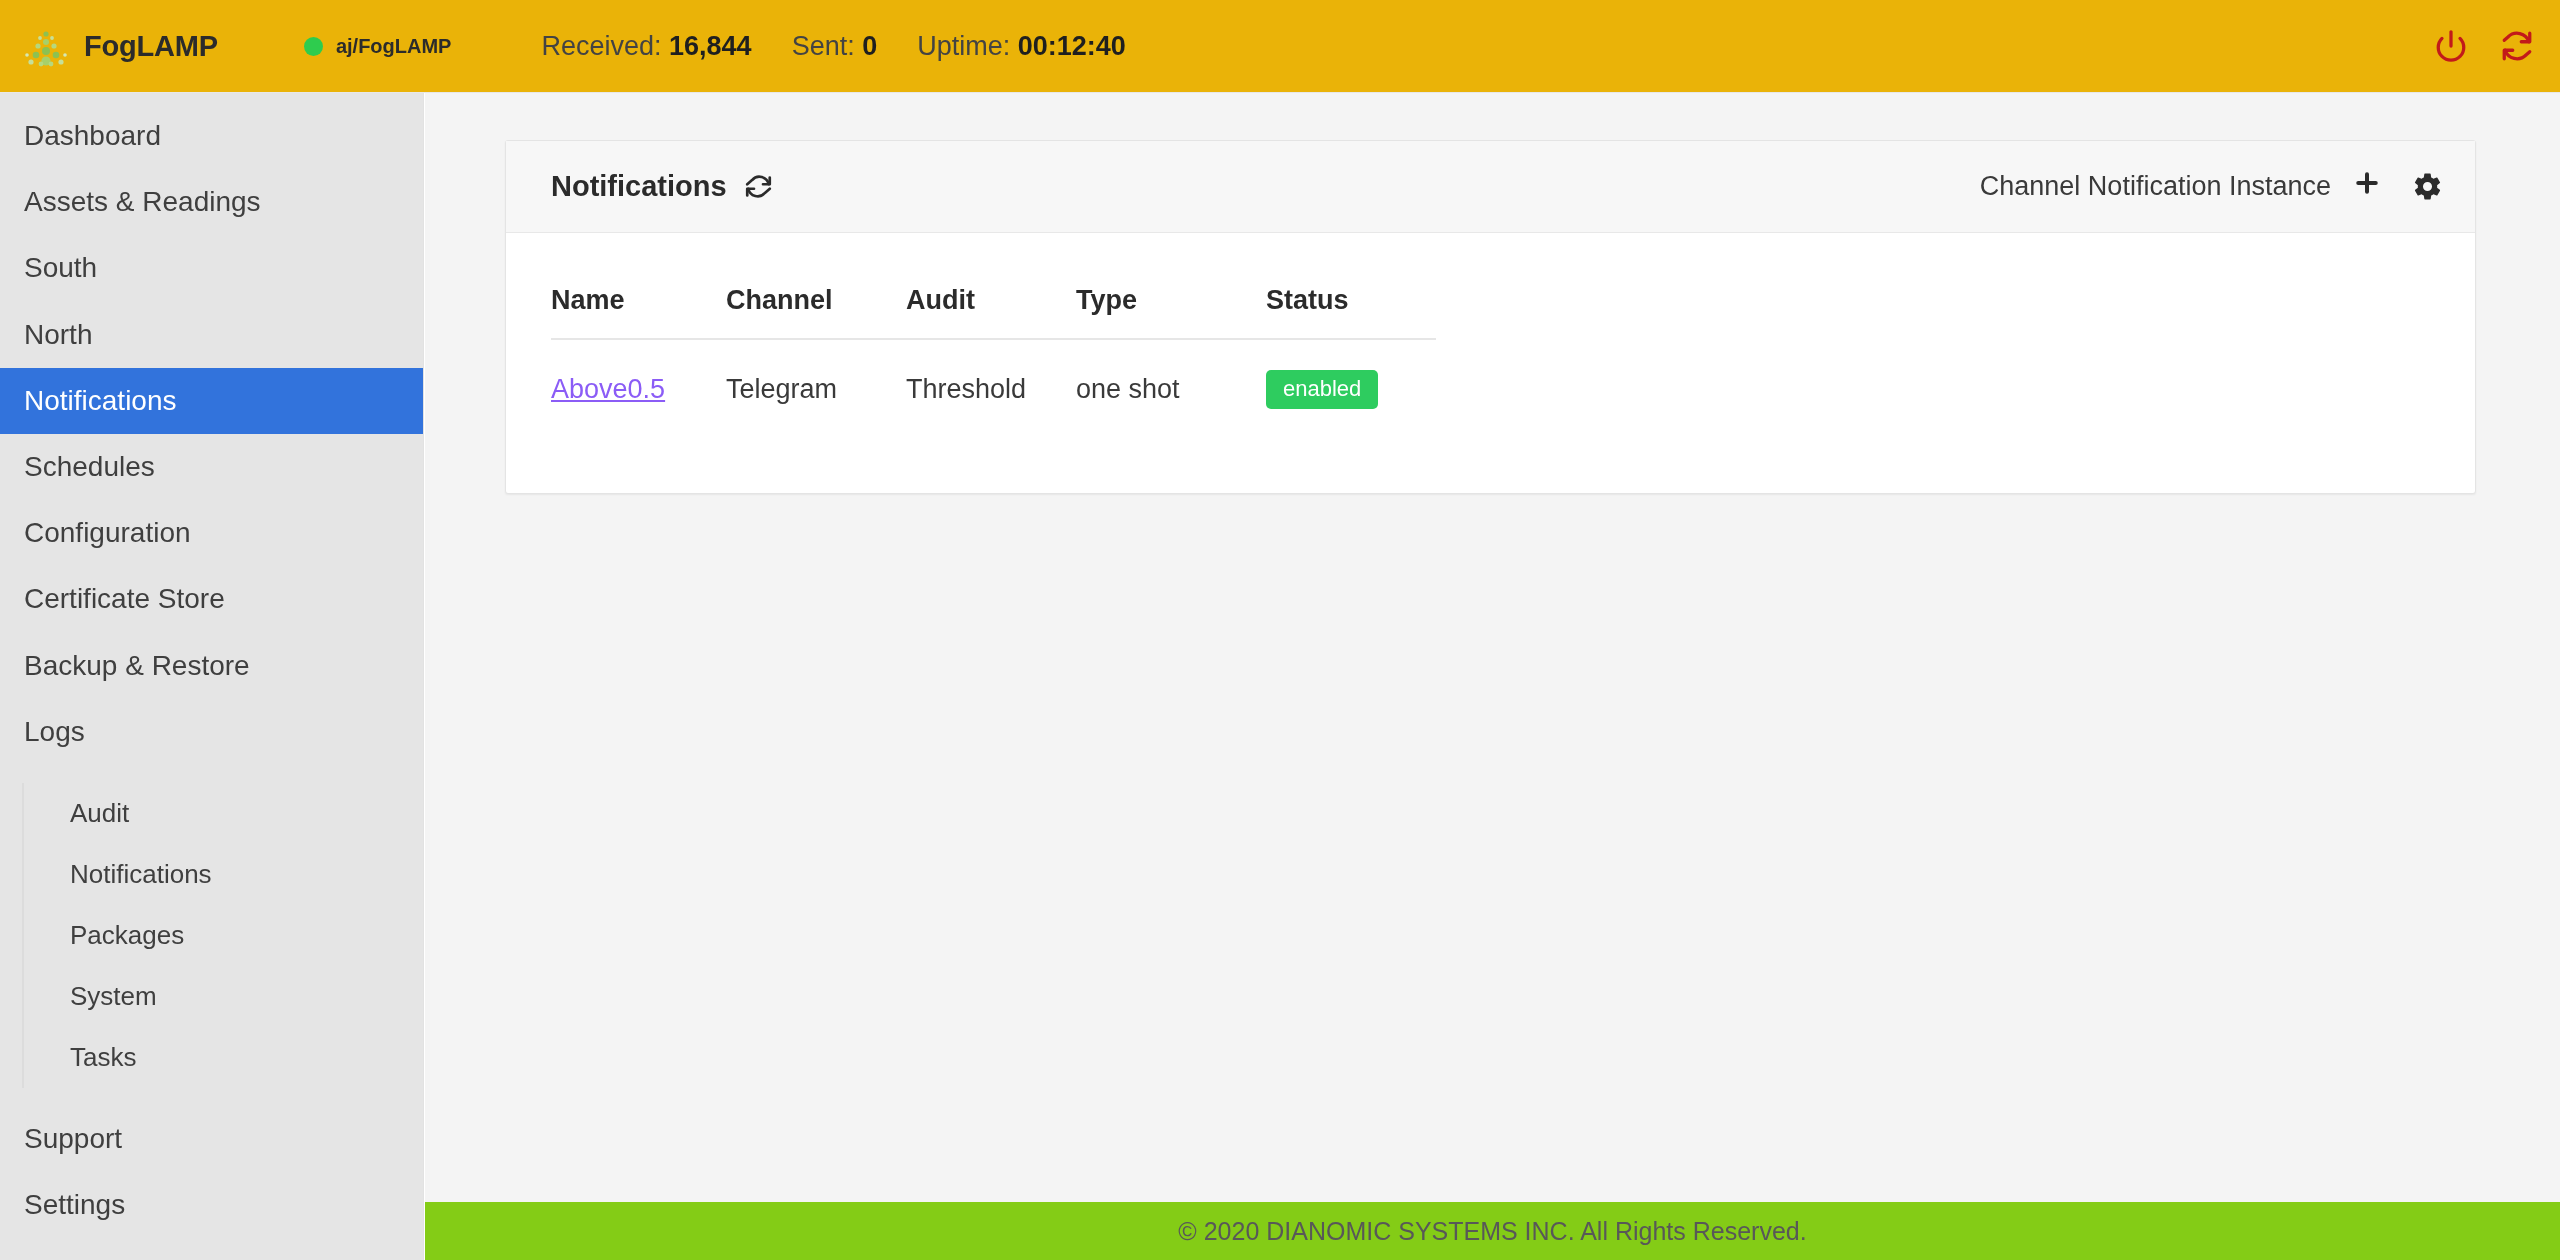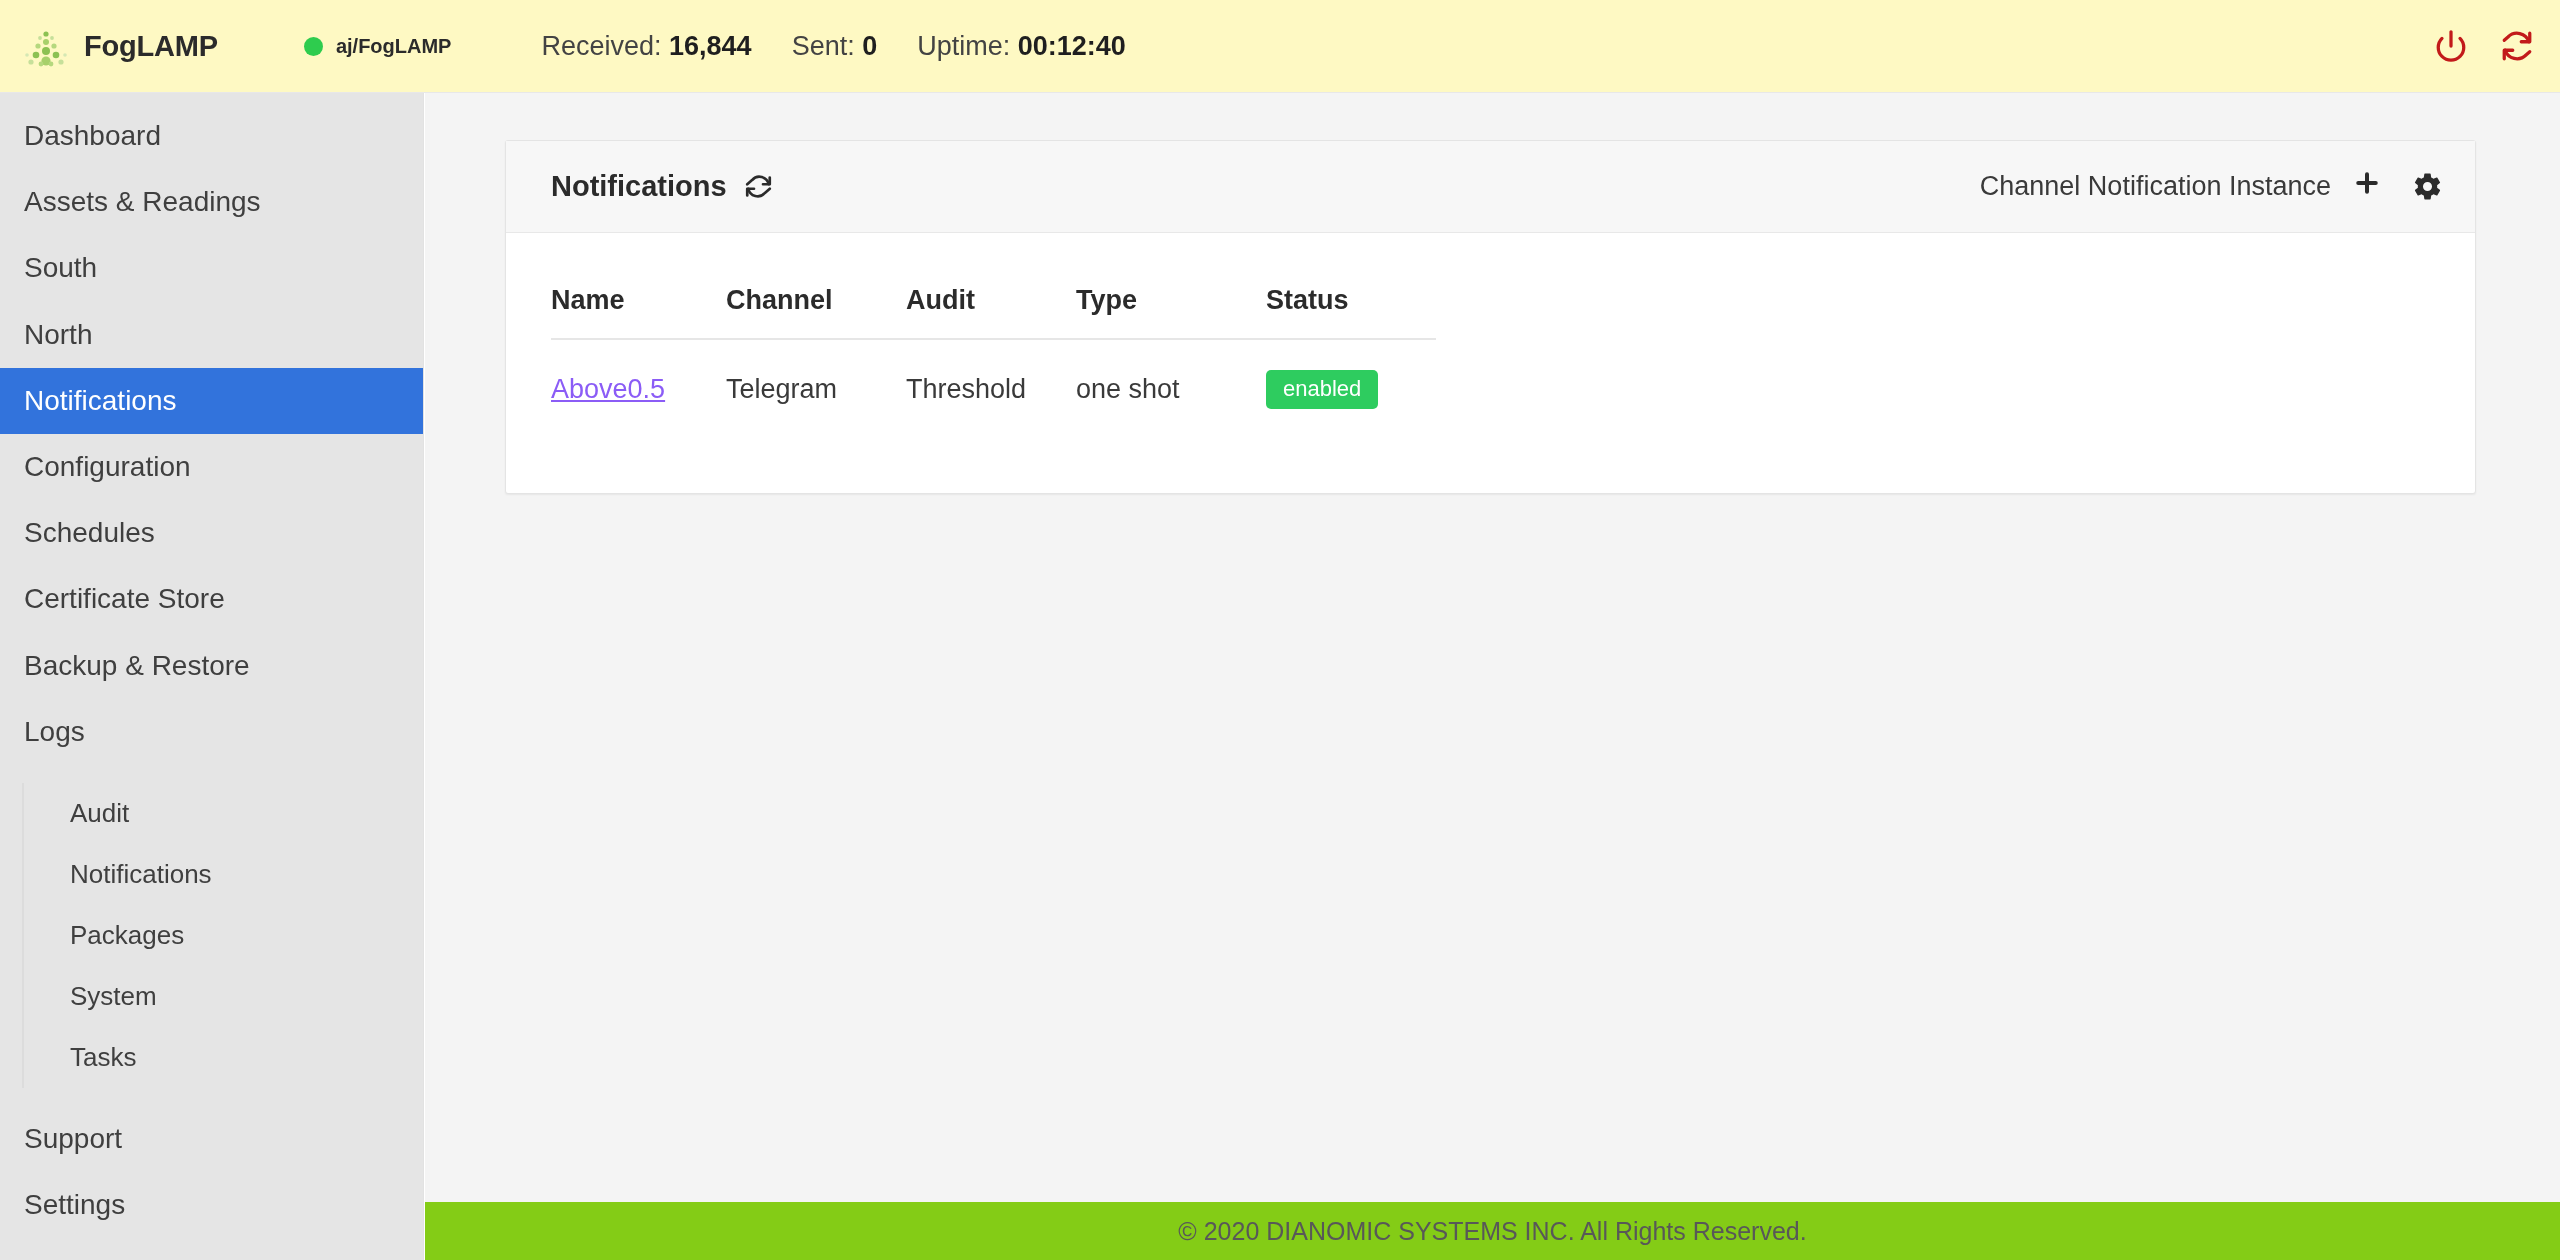--- a/index.html
+++ b/index.html
@@ -11,21 +11,21 @@
     background: #ffffff;
     font-family: "Liberation Sans", "DejaVu Sans", sans-serif;
     -webkit-font-smoothing: antialiased;
   }
 
   
   .topbar {
     position: absolute;
     top: 0; left: 0;
     width: 2560px; height: 93px;
-    background: #fef9c3;
+    background: #eab308;
     border-bottom: 1px solid #e8e8e8;
     display: flex;
     align-items: center;
     z-index: 20;
   }
   .brand {
     display: flex;
     align-items: center;
     margin-left: 22px;
     gap: 14px;
@@ -304,22 +304,22 @@
   </div>
 </div>
 
 <nav class="sidebar">
 
   <a class="nav-item">Dashboard</a>
   <a class="nav-item">Assets &amp; Readings</a>
   <a class="nav-item">South</a>
   <a class="nav-item">North</a>
   <a class="nav-item active">Notifications</a>
+  <a class="nav-item">Schedules</a>
   <a class="nav-item">Configuration</a>
-  <a class="nav-item">Schedules</a>
   <a class="nav-item">Certificate Store</a>
   <a class="nav-item">Backup &amp; Restore</a>
   <a class="nav-item">Logs</a>
 
   <div class="nav-sub">
     <a class="nav-subitem">Audit</a>
     <a class="nav-subitem">Notifications</a>
     <a class="nav-subitem">Packages</a>
     <a class="nav-subitem">System</a>
     <a class="nav-subitem">Tasks</a>

